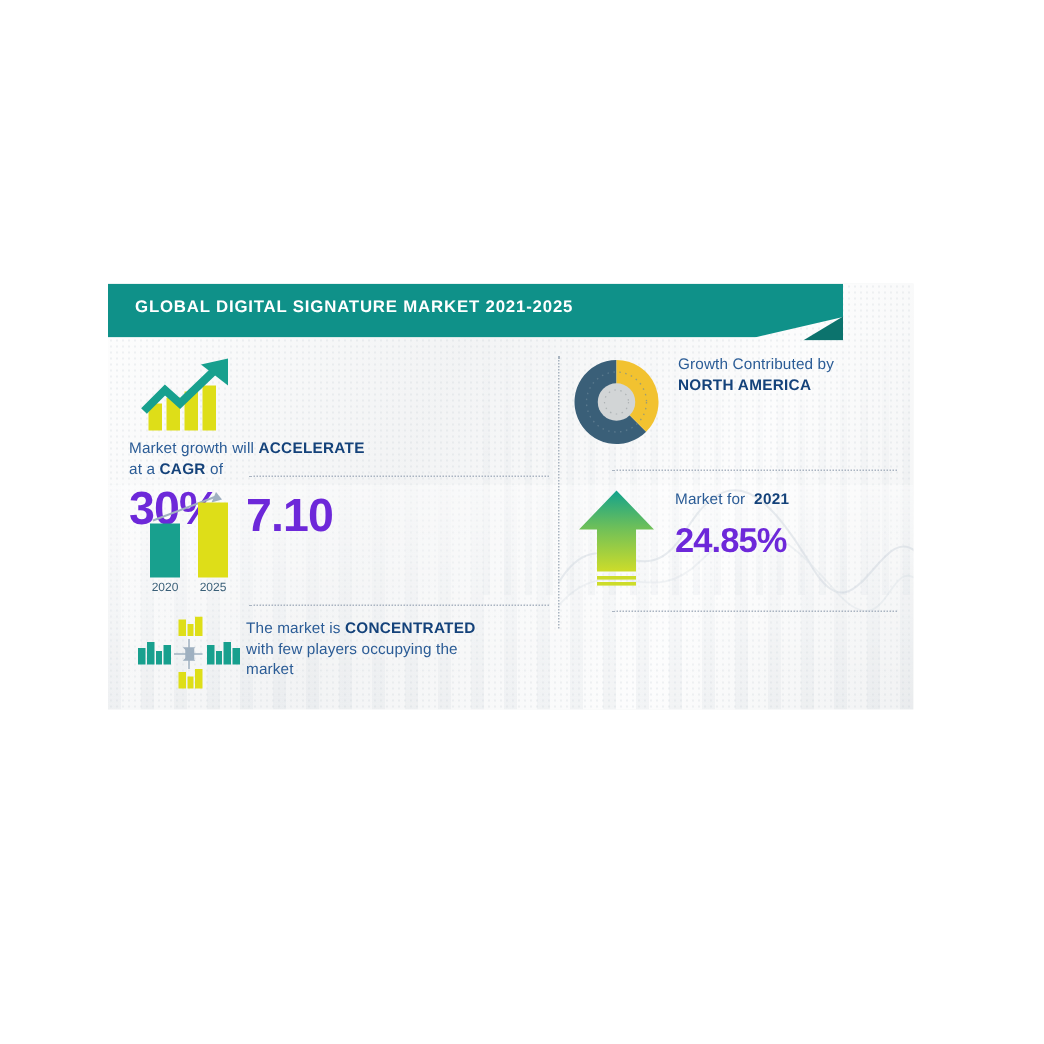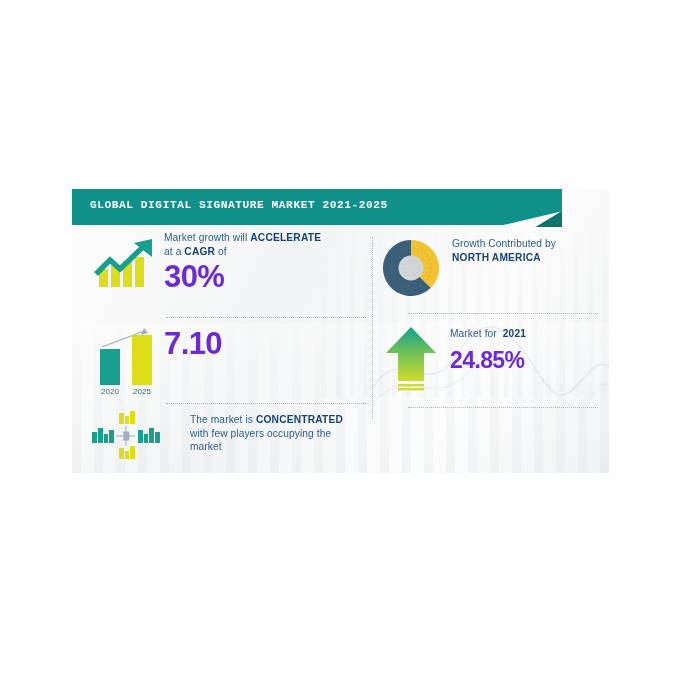--- a/index.html
+++ b/index.html
@@ -99,21 +99,20 @@
   #banner-title {
     position: absolute;
     left: 18px;
     top: 10px;
     color: #ffffff;
     font-size: 11.2px;
     font-weight: bold;
     letter-spacing: 0.55px;
     z-index: 6;
     white-space: nowrap;
-    font-family: Liberation Mono, monospace;
   }
 
   
   #content {
     position: absolute;
     left: 0;
     top: 36px;
     right: 0;
     bottom: 0;
     z-index: 3;
@@ -167,21 +166,21 @@
   }
   .bignum.sm { font-size: 23px; }
 
   .h-divider {
     position: absolute;
     height: 0;
     border-top: 1px dotted #aab4c1;
   }
 
   
-  #stat-cagr        { left: 0px;  top: 6px;  width: 286px; }
+  #stat-cagr        { left: 0px;  top: 6px;  width: 286px; flex-direction: column; }
   #stat-incremental { left: 0px;  top: 100px; width: 286px; }
   #stat-concentrated{ left: 0px;  top: 186px; width: 286px; }
   #hd-left-1 { left: 80px; top: 92px;  width: 200px; }
   #hd-left-2 { left: 80px; top: 178px; width: 200px; }
 
   
   #stat-na     { left: 0px; top: 6px;  width: 225px; }
   #stat-growth { left: 0px; top: 96px; width: 225px; }
   #hd-right-1 { left: 28px; top: 88px;  width: 190px; }
   #hd-right-2 { left: 28px; top: 182px; width: 190px; }
@@ -297,21 +296,21 @@
                   <path d="M43 22 L39 25 L43 28 Z"></path>
                 <path d="M40 15 L40 21"></path>
                   <path d="M37 21 L40 24 L43 21 Z"></path>
                 <path d="M40 35 L40 29"></path>
                   <path d="M37 29 L40 26 L43 29 Z"></path>
               </g>
               <circle cx="40.5" cy="25" r="1.6" fill="#9fb0c0"></circle>
             </svg>
           </div>
           <div class="stat-body">
-            <div class="caption" style="padding-top:2px;margin-left:26px;">
+            <div class="caption" style="padding-top:2px;">
               <span>The market is </span><b>CONCENTRATED</b><br>
               <span>with few players occupying the</span><br>
               <span>market</span>
             </div>
           </div>
         </div>
 
       </div>
 
       <div class="col-right">

